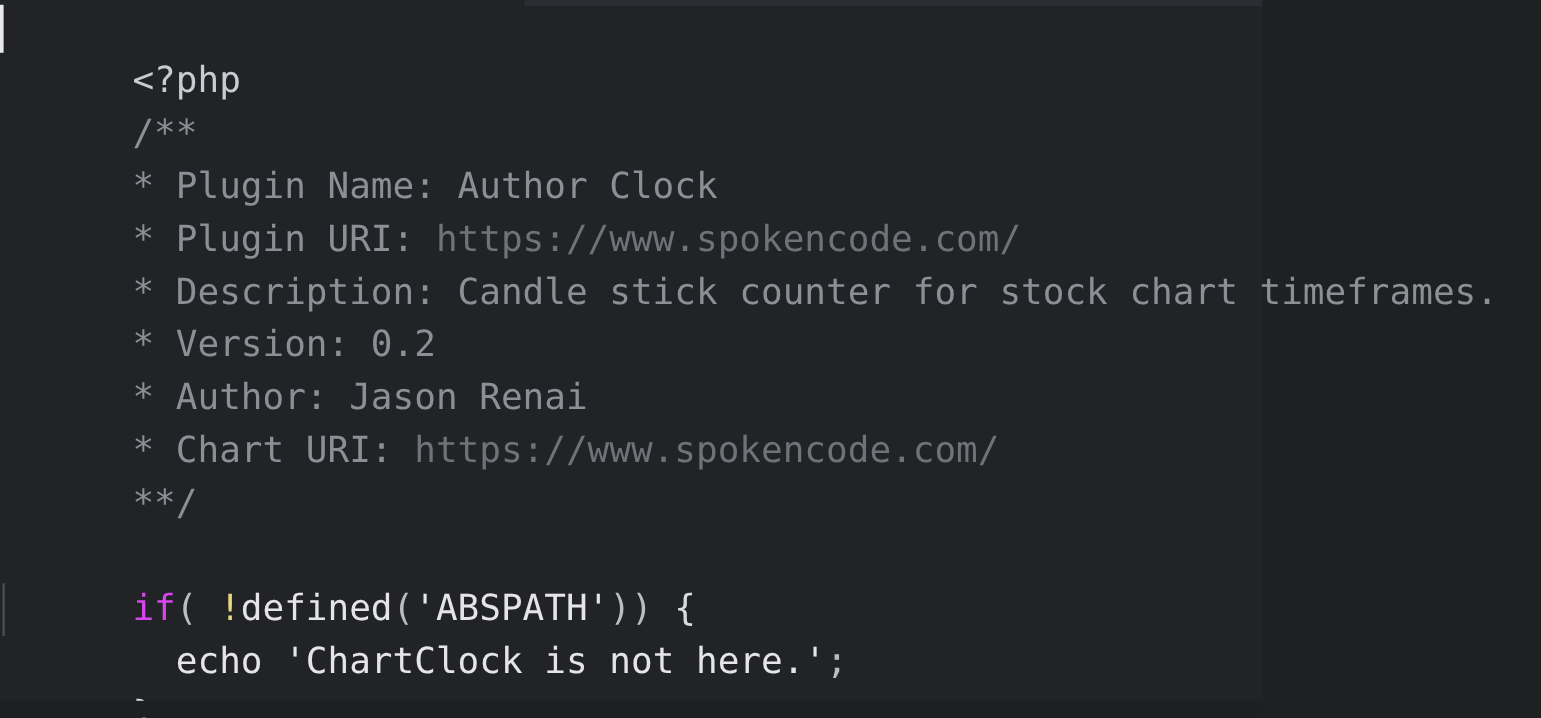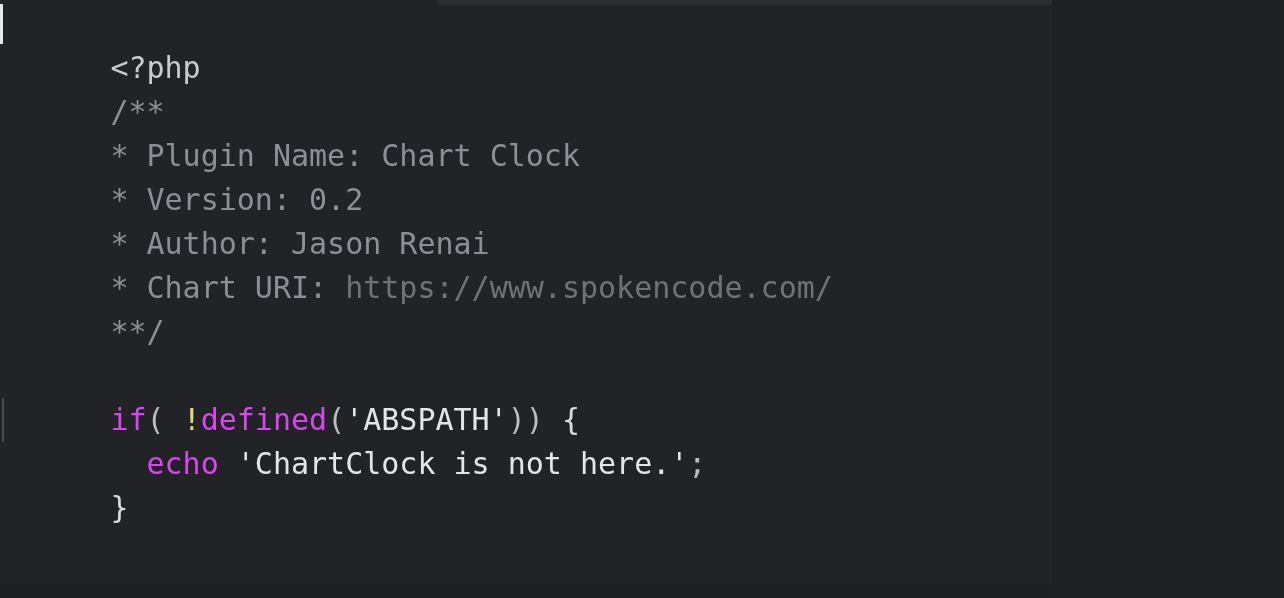--- a/index.html
+++ b/index.html
@@ -83,21 +83,21 @@
     width: 2px;
     height: 44px;
     background: #4a4e52;
   }
 
   
   .tok-default   { color: #c8ccd0; }
   .tok-comment   { color: #8b9096; }
   .tok-comment-url { color: #6e7378; }
   .tok-keyword   { color: #d946ef; }
-  .tok-func      { color: #d946ef; margin-top: 16px; }
+  .tok-func      { color: #e5e5e5; margin-top: 16px; }
   .tok-operator  { color: #e6d97a; }
   .tok-string    { color: #e5e5e5; }
   .tok-punct     { color: #b9bec3; }
   .tok-brace     { color: #d8dce0; }
 </style>
 </head>
 <body>
 
 <div id="editor">
 
@@ -107,24 +107,30 @@
 
     <div class="line">
       <span class="caret"></span><span class="tok-default">&lt;?php</span>
     </div>
 
     <div class="line">
       <span class="tok-comment">/**</span>
     </div>
 
     <div class="line">
-      <span class="tok-comment">* Plugin Name: Chart Clock</span>
+      <span class="tok-comment">* Plugin Name: Author Clock</span>
     </div>
 
+    <div class="line">
+      <span class="tok-comment">* Plugin URI: </span><span class="tok-comment-url">https://www.spokencode.com/</span>
+    </div>
 
+    <div class="line">
+      <span class="tok-comment">* Description: Candle stick counter for stock chart timeframes.</span>
+    </div>
 
     <div class="line">
       <span class="tok-comment">* Version: 0.2</span>
     </div>
 
     <div class="line">
       <span class="tok-comment">* Author: Jason Renai</span>
     </div>
 
     <div class="line">

